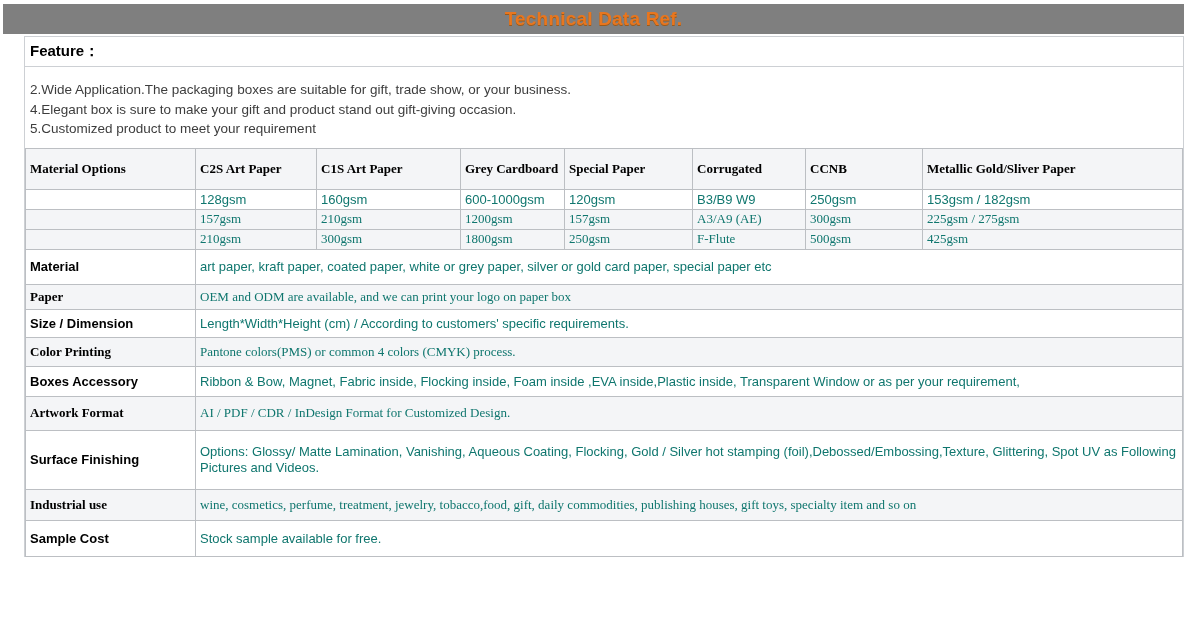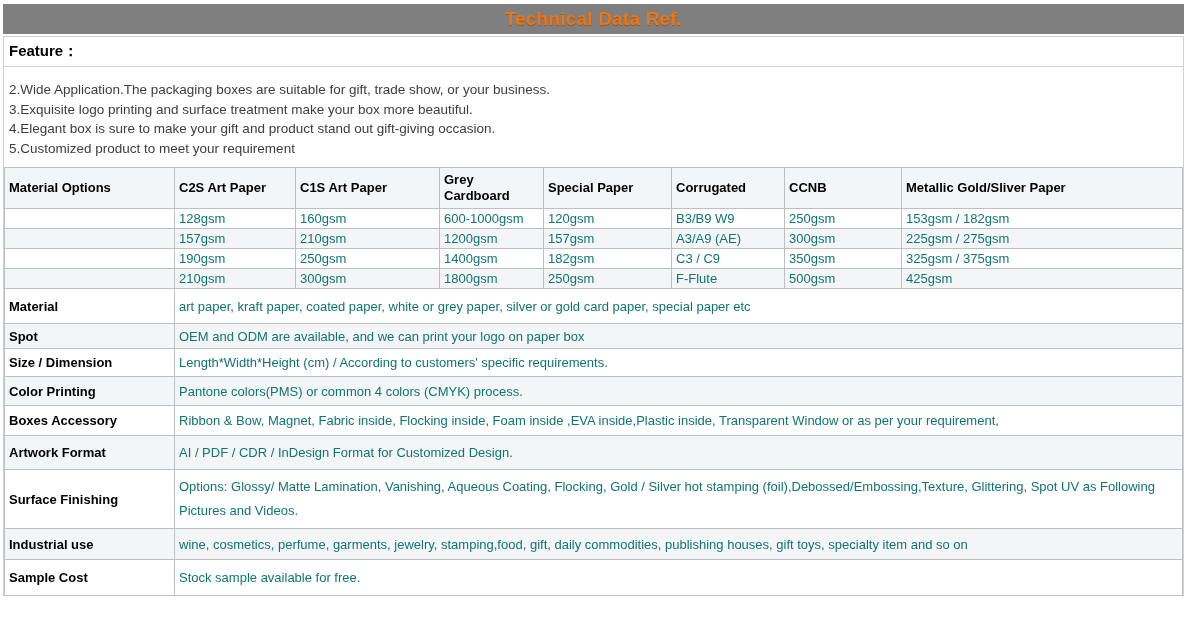--- a/index.html
+++ b/index.html
@@ -24,20 +24,21 @@
     letter-spacing: 0.2px;
     text-shadow: 0 1px 0 #9a5a1a;
   }
 
   
   .content-box {
     margin-top: 2px;
     border-left: 1px solid #cdd0d4;
     border-right: 1px solid #cdd0d4;
     border-top: 1px solid #cdd0d4;
+    margin-left: 21px;
   }
 
   .feature-head {
     height: 30px;
     border-bottom: 1px solid #cdd0d4;
     display: flex; align-items: center;
     padding-left: 5px;
     font-size: 15px;
     font-weight: bold;
     color: #000;
@@ -61,41 +62,40 @@
   table.data-table th, table.data-table td {
     border: 1px solid #bcbfc3;
     font-size: 13px;
     color: #0f766e;
     vertical-align: middle;
     text-align: left;
     padding: 1px 4px 1px 4px;
     overflow: hidden;
   }
   table.data-table th { font-weight: bold; color: #000; }
-  tr.zebra { background: #f4f5f7; }
+  tr.zebra { background: #f4f5f7; font-family: Liberation Serif, serif; }
   tr.head-row th { line-height: 16px; }
   td.spec-value { padding-left: 6px; }
   th.accent-left { border-left: 3px solid #cd8a3f; }
 </style>
 </head>
 <body>
 
 <div class="page">
 
   <div class="title-bar">
     <span class="title">Technical Data Ref.</span>
   </div>
 
   <div class="content-box">
 
     <div class="feature-head">Feature：</div>
 
     <div class="feature-list">
       <div class="feature-item">2.Wide Application.The packaging boxes are suitable for gift, trade show, or your business.</div>
-      <div class="feature-item">3.Exquisite logo printing and surface treatment make your box more beautiful.</div>
       <div class="feature-item">4.Elegant box is sure to make your gift and product stand out gift-giving occasion.</div>
       <div class="feature-item">5.Customized product to meet your requirement</div>
     </div>
 
     <table class="data-table">
       <colgroup>
         <col style="width:170px">
           <col style="width:121px">
           <col style="width:144px">
           <col style="width:104px">
@@ -130,72 +130,62 @@
       <tr class="zebra" style="height:20px">
         <td></td>
         <td>157gsm</td>
         <td>210gsm</td>
         <td>1200gsm</td>
         <td>157gsm</td>
         <td>A3/A9 (AE)</td>
         <td>300gsm</td>
         <td>225gsm / 275gsm</td>
       </tr>
-      <tr style="height:20px">
-        <td></td>
-        <td>190gsm</td>
-        <td>250gsm</td>
-        <td>1400gsm</td>
-        <td>182gsm</td>
-        <td>C3 / C9</td>
-        <td>350gsm</td>
-        <td>325gsm / 375gsm</td>
-      </tr>
       <tr class="zebra" style="height:20px">
         <td></td>
         <td>210gsm</td>
         <td>300gsm</td>
         <td>1800gsm</td>
         <td>250gsm</td>
         <td>F-Flute</td>
         <td>500gsm</td>
         <td>425gsm</td>
       </tr>
 
       <tr style="height:35px">
         <th class="accent-left">Material</th>
         <td class="spec-value" colspan="7">art paper, kraft paper, coated paper, white or grey paper, silver or gold card paper, special paper etc</td>
       </tr>
       <tr class="zebra" style="height:25px">
-        <th>Spot</th>
+        <th>Paper</th>
         <td class="spec-value" colspan="7">OEM and ODM are available, and we can print your logo on paper box</td>
       </tr>
       <tr style="height:28px">
         <th>Size / Dimension</th>
         <td class="spec-value" colspan="7">Length*Width*Height (cm) / According to customers' specific requirements.</td>
       </tr>
       <tr class="zebra" style="height:29px">
         <th>Color Printing</th>
         <td class="spec-value" colspan="7">Pantone colors(PMS) or common 4 colors (CMYK) process.</td>
       </tr>
       <tr style="height:30px">
         <th>Boxes Accessory</th>
         <td class="spec-value" colspan="7">Ribbon &amp; Bow, Magnet, Fabric inside, Flocking inside, Foam inside ,EVA inside,Plastic inside, Transparent Window or as per your requirement,</td>
       </tr>
       <tr class="zebra" style="height:34px">
         <th>Artwork Format</th>
         <td class="spec-value" colspan="7">AI / PDF / CDR / InDesign Format for Customized Design.</td>
       </tr>
       <tr style="height:59px">
         <th>Surface Finishing</th>
-        <td class="spec-value" colspan="7" style="line-height:24px">Options: Glossy/ Matte Lamination, Vanishing, Aqueous Coating, Flocking, Gold / Silver hot stamping (foil),Debossed/Embossing,Texture, Glittering, Spot UV as Following Pictures and Videos.</td>
+        <td class="spec-value" colspan="7" style="line-height:16px">Options: Glossy/ Matte Lamination, Vanishing, Aqueous Coating, Flocking, Gold / Silver hot stamping (foil),Debossed/Embossing,Texture, Glittering, Spot UV as Following Pictures and Videos.</td>
       </tr>
       <tr class="zebra" style="height:31px">
         <th>Industrial use</th>
-        <td class="spec-value" colspan="7">wine, cosmetics, perfume, garments, jewelry, stamping,food, gift, daily commodities, publishing houses, gift toys, specialty item and so on</td>
+        <td class="spec-value" colspan="7">wine, cosmetics, perfume, treatment, jewelry, tobacco,food, gift, daily commodities, publishing houses, gift toys, specialty item and so on</td>
       </tr>
       <tr style="height:36px">
         <th>Sample Cost</th>
         <td class="spec-value" colspan="7">Stock sample available for free.</td>
       </tr>
     </tbody>
       </table>
 
   </div>
 </div>

